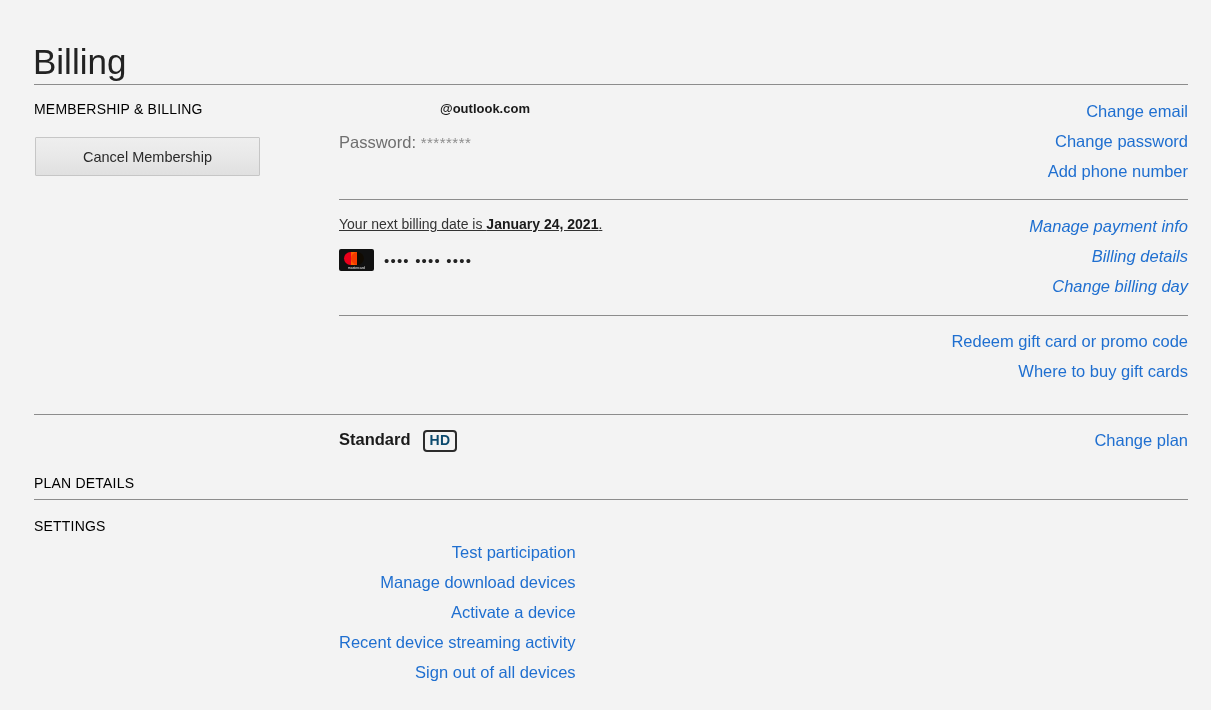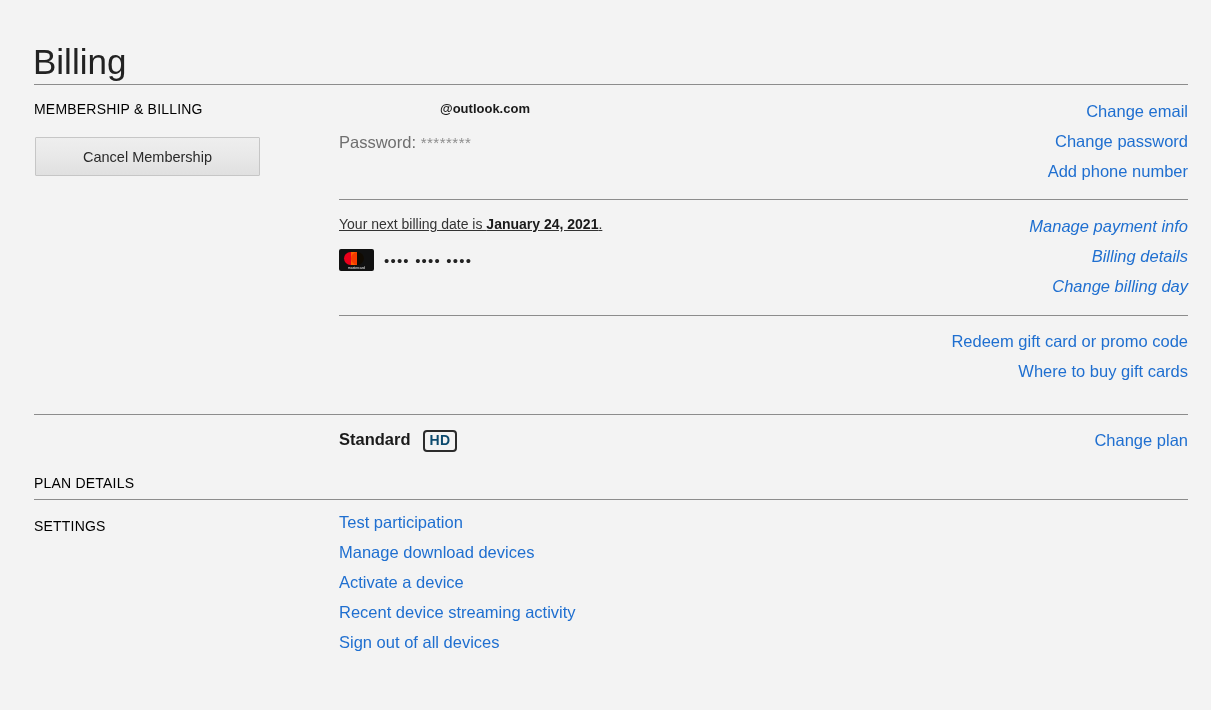--- a/index.html
+++ b/index.html
@@ -227,22 +227,22 @@
 
   .links-account  { top: 102px; }
   .links-billing  { top: 217px; font-style: italic; }
   .links-gift     { top: 332px; }
   .links-plan     { top: 431px; }
 
   
   .links-left {
     position: absolute;
     left: 339px;
-    top: 513px;
-    text-align: left;
+    top: 543px;
+    text-align: right;
   }
   .links-left a { margin-bottom: 11px; }
   .links-left a:last-child { margin-bottom: 0; }
 </style>
 </head>
 <body>
 
 <div class="page">
 
   <h1 class="page-title">Billing</h1>

